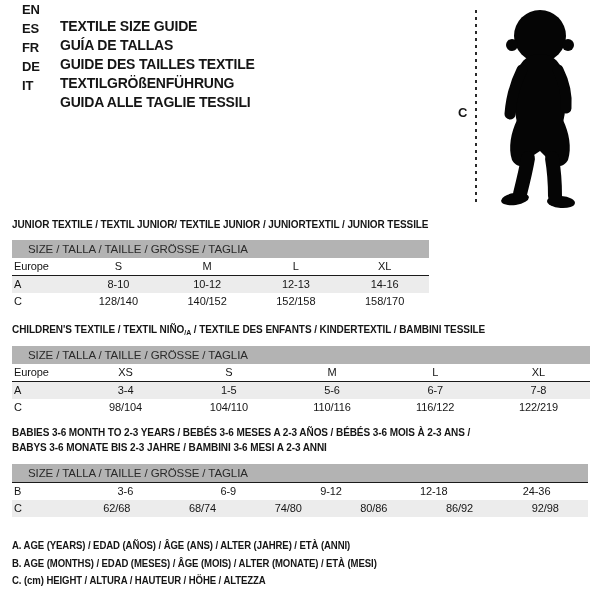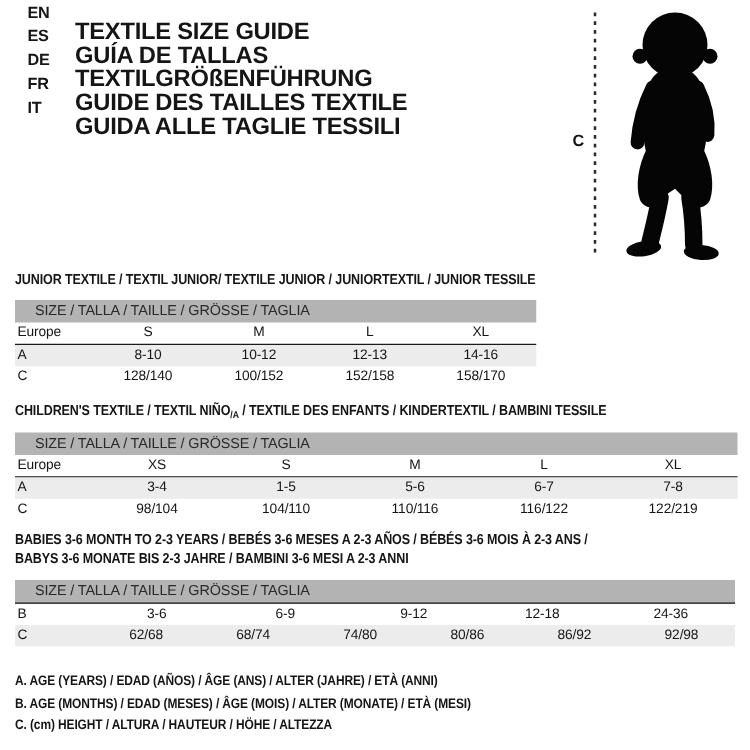--- a/index.html
+++ b/index.html
@@ -10,21 +10,21 @@
     color:#151515;
     position:relative;
     overflow:hidden;
   }
   .page { position:absolute; left:0; top:0; width:600px; height:600px; background:#fff; }
 
   
   .lang-block { position:absolute; left:22px; top:0; }
   .lang-row { display:flex; height:19px; align-items:center; }
   .lang-code { width:38px; font-weight:bold; font-size:13px; letter-spacing:-0.2px; }
-  .lang-text { font-weight:bold; font-size:19px; letter-spacing:-0.2px; white-space:nowrap;margin-top:32px; }
+  .lang-text { font-weight:bold; font-size:14px; letter-spacing:-0.2px; white-space:nowrap;margin-top:32px; }
 
   
   .figure { position:absolute; left:450px; top:8px; width:148px; height:204px; }
   .c-label { position:absolute; left:8px; top:97px; font-weight:bold; font-size:13px; }
   .dash-svg { position:absolute; left:24px; top:0; }
   .baby-svg { position:absolute; left:34px; top:0; }
 
   
   .section-heading {
     position:absolute; left:12px;
@@ -65,26 +65,26 @@
   <div class="lang-block">
     <div class="lang-row">
       <span class="lang-code">EN</span>
       <span class="lang-text">TEXTILE SIZE GUIDE</span>
     </div>
     <div class="lang-row">
       <span class="lang-code">ES</span>
       <span class="lang-text">GUÍA DE TALLAS</span>
     </div>
     <div class="lang-row">
+      <span class="lang-code">FR</span>
+      <span class="lang-text">GUIDE DES TAILLES TEXTILE</span>
+    </div>
+    <div class="lang-row">
       <span class="lang-code">DE</span>
       <span class="lang-text">TEXTILGRÖßENFÜHRUNG</span>
-    </div>
-    <div class="lang-row">
-      <span class="lang-code">FR</span>
-      <span class="lang-text">GUIDE DES TAILLES TEXTILE</span>
     </div>
     <div class="lang-row">
       <span class="lang-code">IT</span>
       <span class="lang-text">GUIDA ALLE TAGLIE TESSILI</span>
     </div>
   </div>
 
   <div class="figure">
     <span class="c-label">C</span>
     <svg class="dash-svg" width="4" height="200">
@@ -124,21 +124,21 @@
     <div class="tr alt">
       <span class="tl">A</span>
       <span class="td">8-10</span>
       <span class="td">10-12</span>
       <span class="td">12-13</span>
       <span class="td">14-16</span>
     </div>
     <div class="tr">
       <span class="tl">C</span>
       <span class="td">128/140</span>
-      <span class="td">100/152</span>
+      <span class="td">140/152</span>
       <span class="td">152/158</span>
       <span class="td">158/170</span>
     </div>
   </div>
 
   <div class="section-heading" style="top:322px;">
     <span>CHILDREN'S TEXTILE / TEXTIL NIÑO</span><sub class="subs">/A</sub><span> / TEXTILE DES ENFANTS / KINDERTEXTIL / BAMBINI TESSILE</span>
   </div>
   <div class="tbl" style="top:346px; width:578px;">
     <div class="tbl-header">SIZE / TALLA / TAILLE / GRÖSSE / TAGLIA</div>

